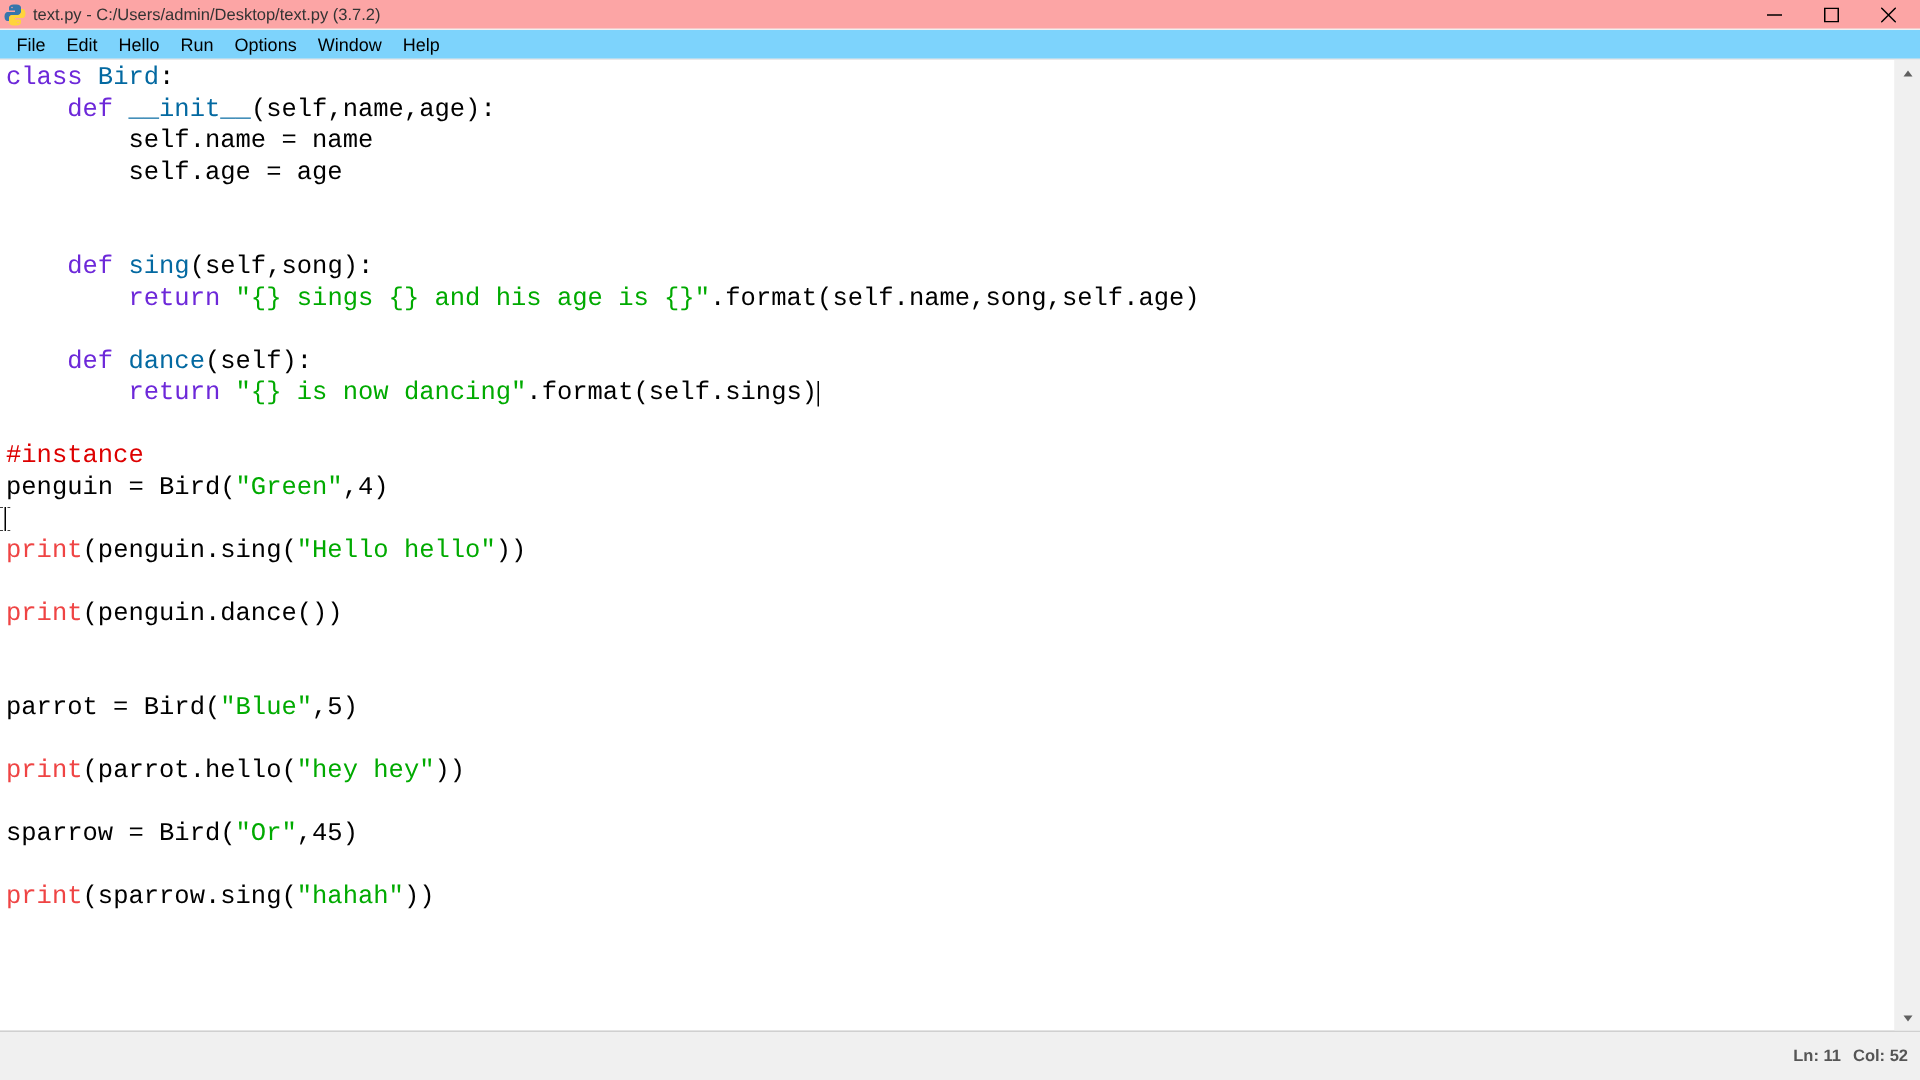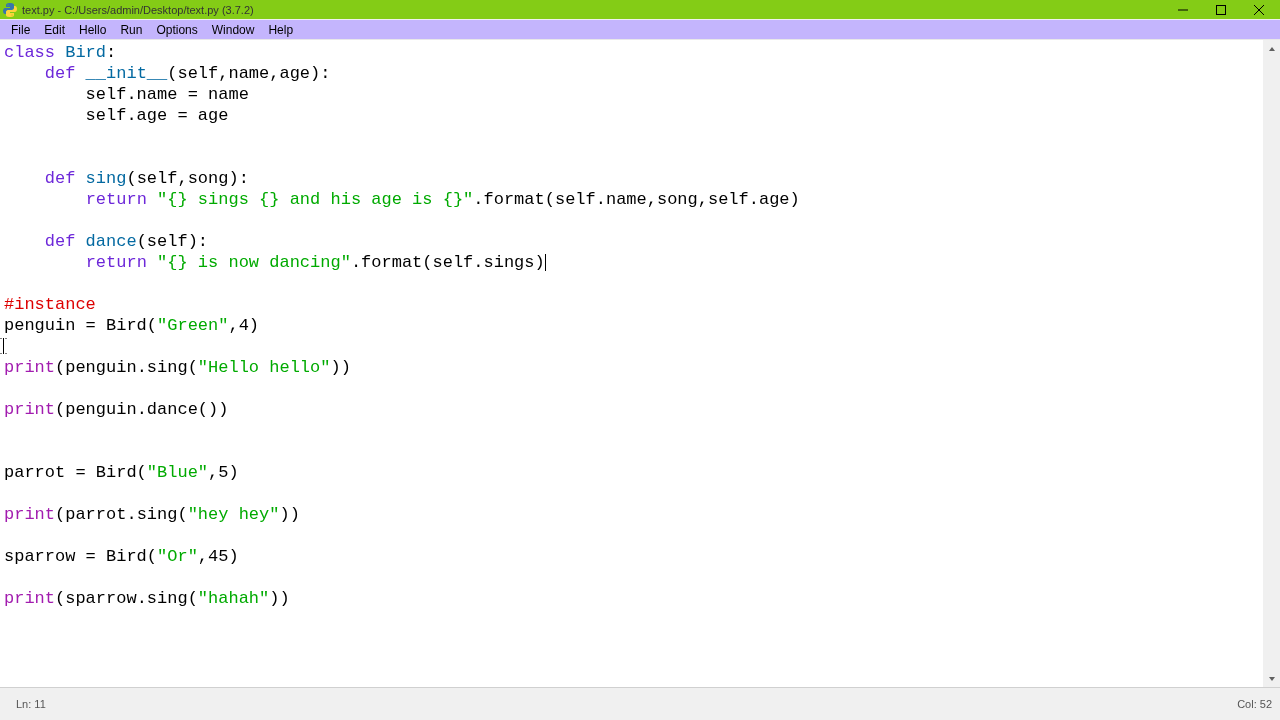--- a/index.html
+++ b/index.html
@@ -8,21 +8,21 @@
   font-size: 12px;
   background: #fff;
   width: 1280px;
   height: 720px;
   overflow: hidden;
   display: flex;
   flex-direction: column;
 }
 .titlebar {
   height: 20px;
-  background: #84cc16;
+  background: #fca5a5;
   display: flex;
   align-items: center;
   padding: 0 2px;
   border-bottom: 1px solid #f0f0f0;
 }
 .titlebar-icon {
   width: 16px;
   height: 16px;
   margin-right: 4px;
   display: inline-flex;
@@ -42,21 +42,21 @@
   width: 38px;
   height: 20px;
   display: flex;
   align-items: center;
   justify-content: center;
   color: #333;
 }
 .win-btn svg { width: 10px; height: 10px; }
 .menubar {
   height: 20px;
-  background: #c4b5fd;
+  background: #7dd3fc;
   display: flex;
   align-items: center;
   padding: 0 4px;
   border-bottom: 1px solid #e8e8e8;
 }
 .menu-item {
   padding: 2px 7px;
   font-size: 12px;
   color: #000;
   cursor: default;
@@ -74,21 +74,21 @@
   line-height: 21px;
   padding: 2px 4px;
   white-space: pre;
   color: #000;
   overflow: hidden;
 }
 .kw { color: #6d28d9; }
 .def-name { color: #0369a1; }
 .str { color: #00aa00; }
 .comment { color: #dd0000; margin-top: 22px; }
-.builtin { color: #a21caf; }
+.builtin { color: #ef4444; }
 .cursor {
   display: inline-block;
   width: 1px;
   height: 17px;
   background: #000;
   vertical-align: text-bottom;
   position: relative;
   top: -1px;
 }
 .scrollbar-track {
@@ -104,25 +104,26 @@
   justify-content: center;
   background: #f0f0f0;
 }
 .sb-arrow svg { width: 8px; height: 8px; fill: #606060; }
 .sb-thumb-area { flex: 1; background: #f0f0f0; }
 .statusbar {
   height: 18px;
   background: #f0f0f0;
   border-top: 1px solid #d0d0d0;
   display: flex;
-  justify-content: space-between;
+  justify-content: flex-end;
   align-items: center;
   padding: 16px 8px;
   font-size: 11px;
   color: #555;
+  font-weight: bold;
 }
 .status-seg { margin-left: 8px; }
 .text-cursor-icon {
   position: absolute;
   left: 0px;
   top: 298px;
   width: 7px;
   height: 16px;
   pointer-events: none;
 }
@@ -183,21 +184,21 @@
 <span class="comment">#instance</span>
 <span>penguin = Bird(</span><span class="str">"Green"</span><span>,4)</span>
 
 <span class="builtin">print</span><span>(penguin.sing(</span><span class="str">"Hello hello"</span><span>))</span>
 
 <span class="builtin">print</span><span>(penguin.dance())</span>
 
 
 <span>parrot = Bird(</span><span class="str">"Blue"</span><span>,5)</span>
 
-<span class="builtin">print</span><span>(parrot.sing(</span><span class="str">"hey hey"</span><span>))</span>
+<span class="builtin">print</span><span>(parrot.hello(</span><span class="str">"hey hey"</span><span>))</span>
 
 <span>sparrow = Bird(</span><span class="str">"Or"</span><span>,45)</span>
 
 <span class="builtin">print</span><span>(sparrow.sing(</span><span class="str">"hahah"</span><span>))</span>
 </div>
   <svg class="text-cursor-icon" viewBox="0 0 7 16">
     <path stroke="#000" stroke-width="1" fill="none" d="M0 0h2M5 0h2M3.5 0v16M0 16h2M5 16h2"></path>
   </svg>
   <div class="scrollbar-track">
     <div class="sb-arrow">

